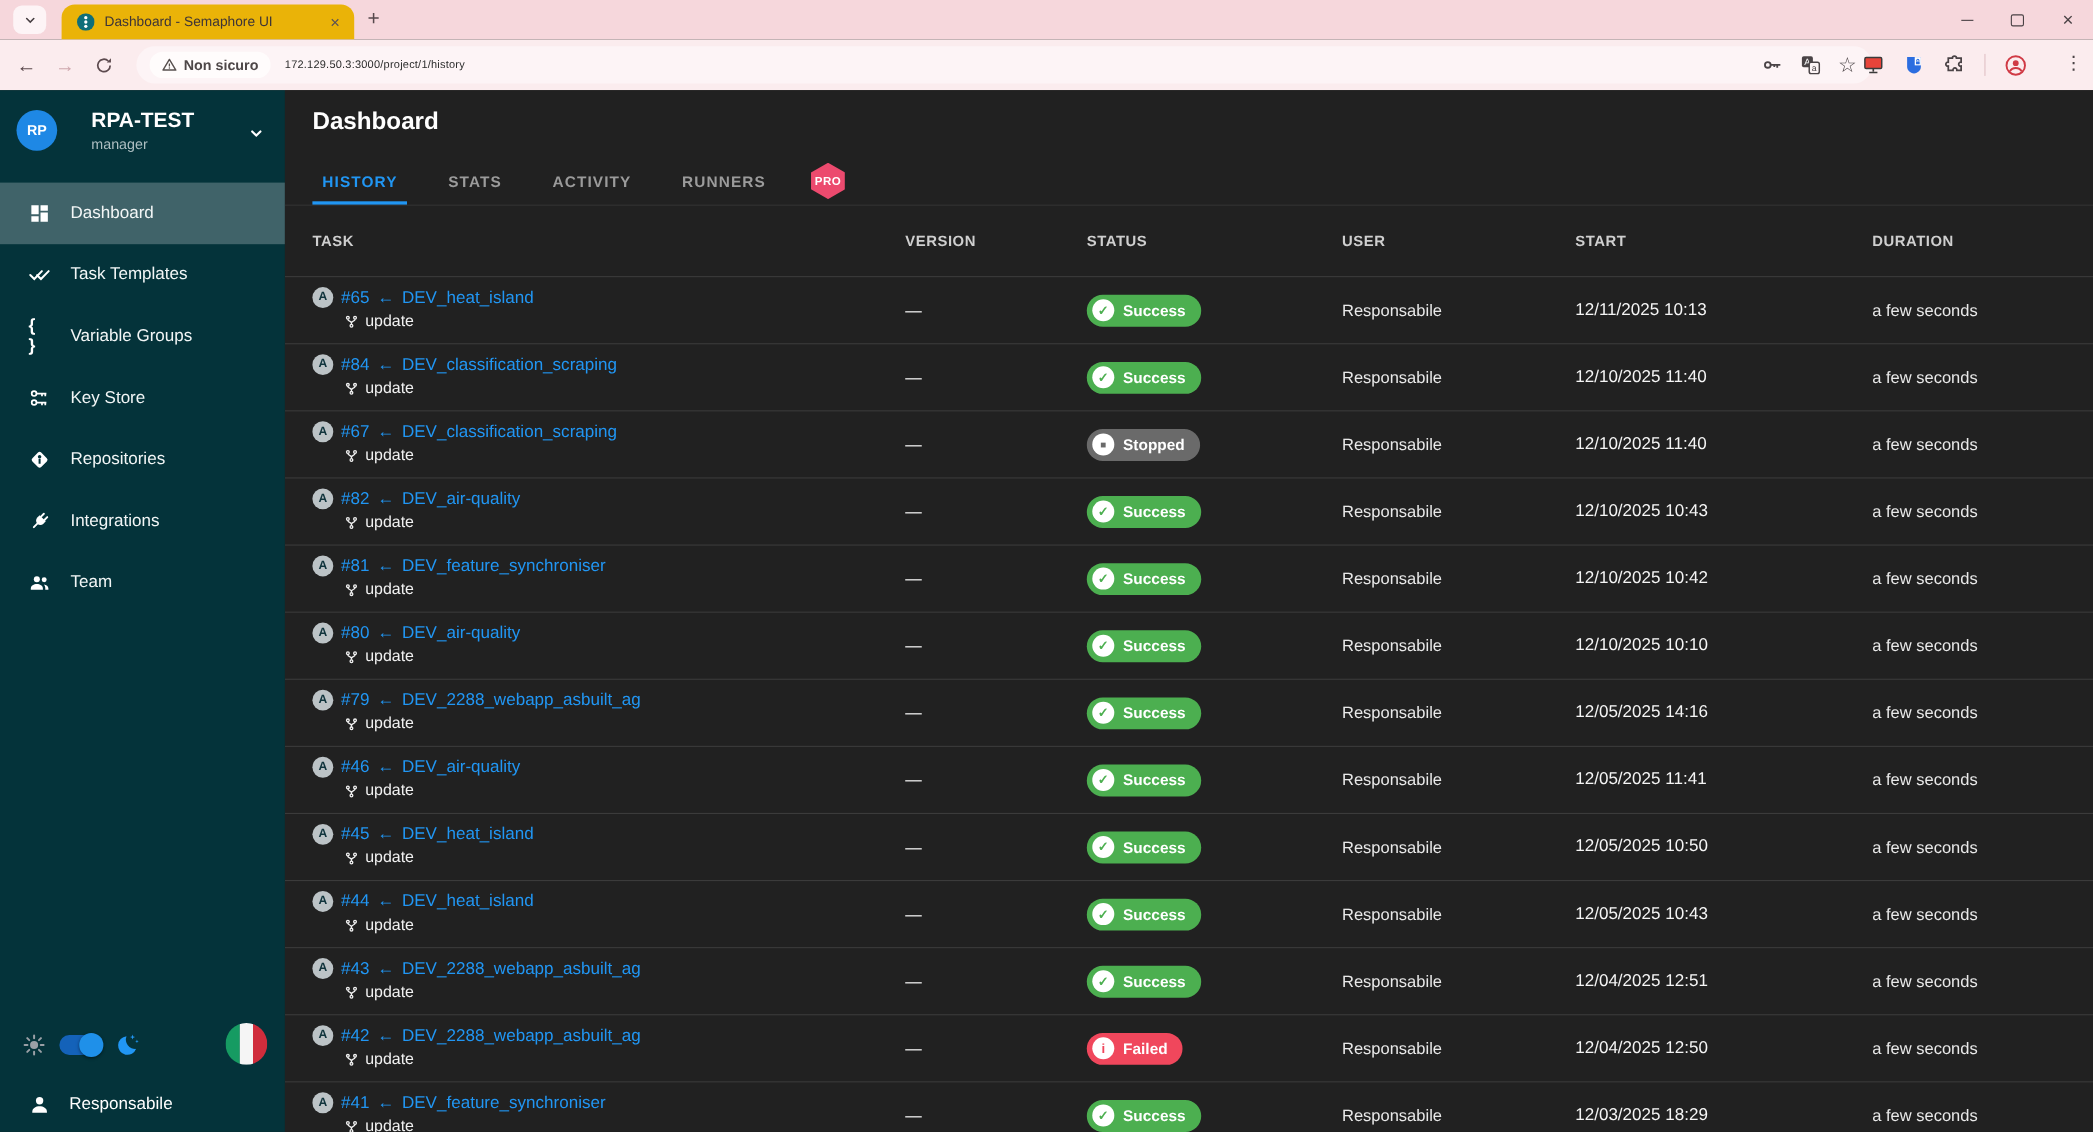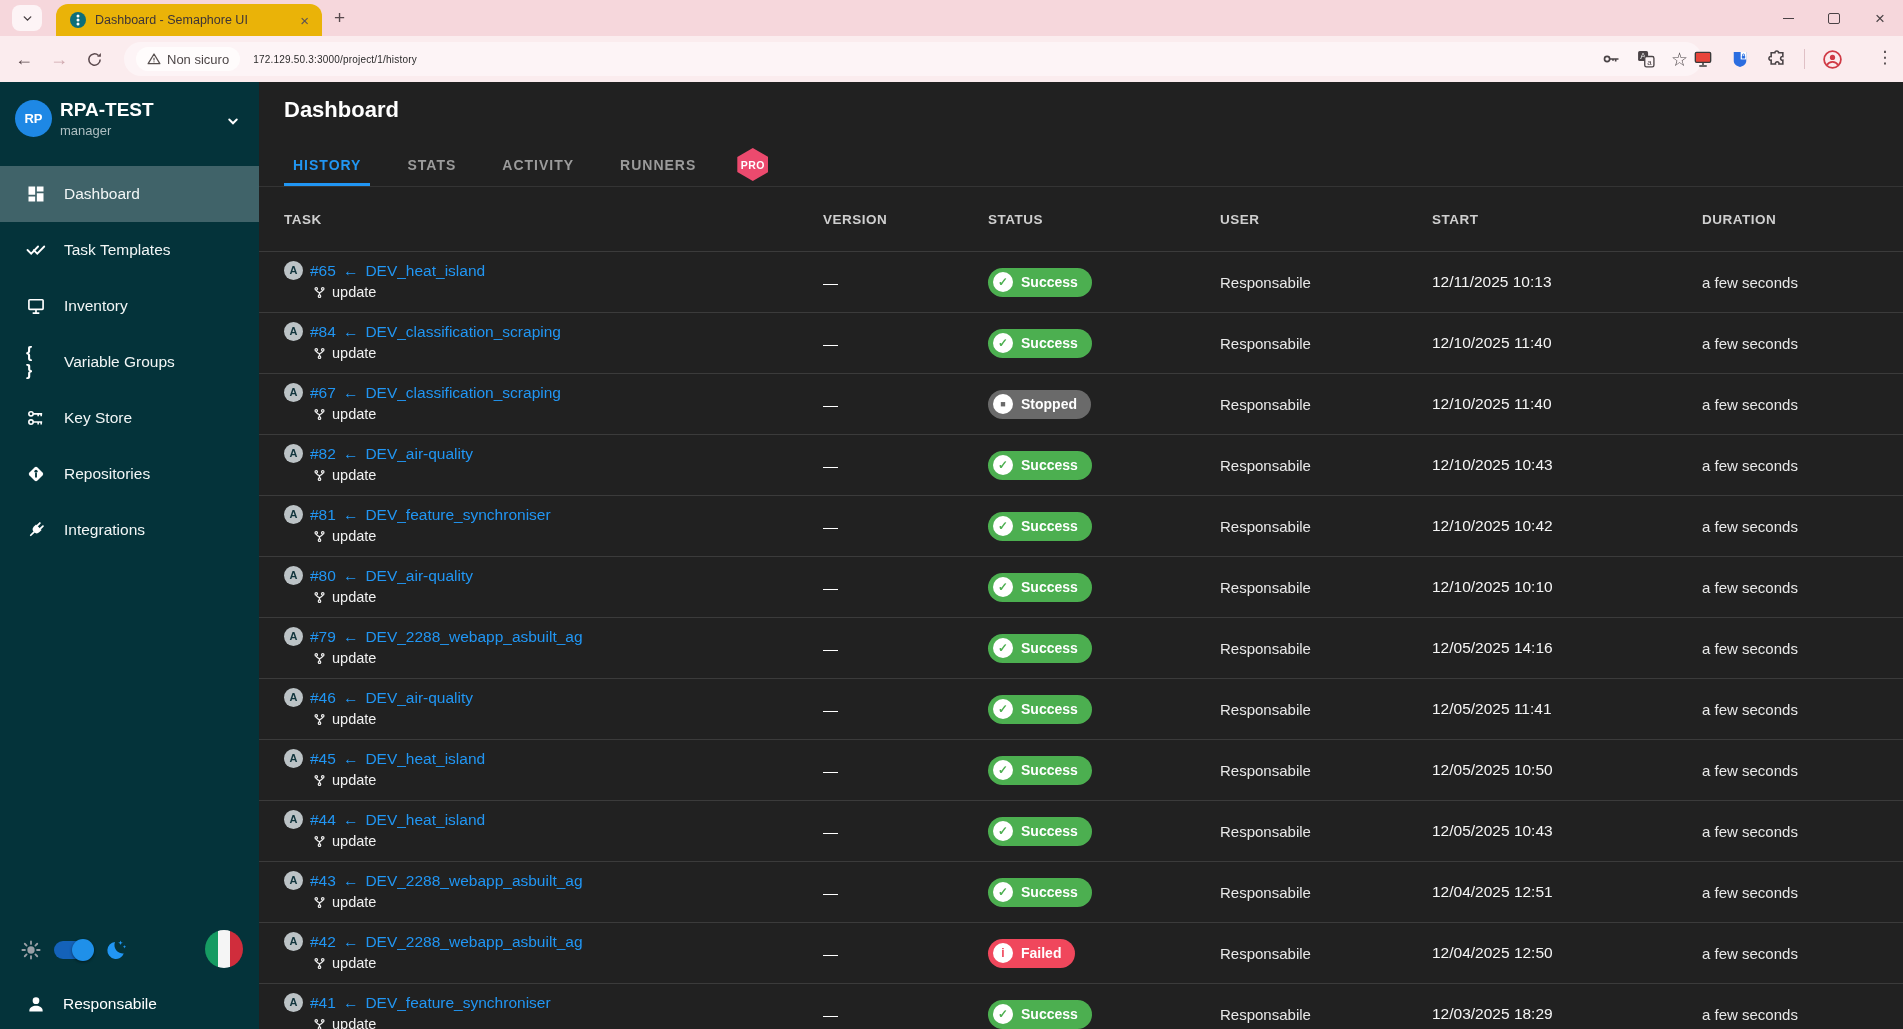--- a/index.html
+++ b/index.html
@@ -21,30 +21,30 @@
   .win-max-glyph{display:block;width:10px;height:9px;border:1.5px solid #4a4245;border-radius:2px;}
   .win-close-glyph{font-size:17px;line-height:1;}
 
   .toolbar{position:absolute;top:36px;left:0;width:100%;height:46px;background:#fbecee;}
   .navbtn{position:absolute;top:9px;width:28px;height:28px;display:flex;align-items:center;justify-content:center;
           font-size:18px;color:#5c4a4e;}
   .navbtn.disabled{color:#cfa8ae;}
   .addressbar{position:absolute;left:124px;top:6px;width:1578px;height:34px;background:#fdf4f6;
       border-radius:17px;display:flex;align-items:center;padding:0 12px;box-sizing:border-box;}
   .sec-chip{display:flex;align-items:center;gap:6px;background:#fffcfc;border-radius:12px;height:24px;
-      padding:0 11px;font-size:13px;color:#4e4748;}
+      padding:0 11px;font-size:13px;color:#4e4748;font-weight:bold;}
   .url{margin-left:13px;font-size:10px;color:#2b2b2b;letter-spacing:.2px;}
   .bar-icons{position:absolute;right:14px;top:0;height:34px;display:flex;align-items:center;gap:15px;}
   .ext-icons{position:absolute;right:60px;top:6px;height:34px;display:flex;align-items:center;gap:17px;}
   .tool-sep{width:1px;height:20px;background:#dfc0c5;}
   .menu-dots{position:absolute;right:8px;top:11px;font-size:17px;color:#4a4245;width:20px;text-align:center;}
 
   
   .sidebar{position:absolute;left:0;top:82px;width:259px;bottom:0;background:#04333a;color:#fff;}
-  .proj{position:relative;padding:17px 16px 14px 15px;display:flex;gap:8px;align-items:center;}
+  .proj{position:relative;padding:17px 16px 14px 15px;display:flex;gap:31px;align-items:center;}
   .proj-avatar{width:37px;height:37px;border-radius:50%;background:#1e88e5;color:#fff;
       font-weight:bold;font-size:13px;display:flex;align-items:center;justify-content:center;}
   .proj-name{font-size:19px;font-weight:bold;line-height:1.15;}
   .proj-role{font-size:13px;color:#aebfc2;margin-top:2px;}
   .proj-chevron{position:absolute;right:17px;top:30px;}
   .menu{margin-top:14px;}
   .mitem{height:56px;display:flex;align-items:center;padding-left:26px;gap:18px;font-size:15.5px;color:#f2f6f6;}
   .mitem.active{background:rgba(255,255,255,.24);}
   .micon{width:20px;height:20px;display:flex;align-items:center;justify-content:center;}
   .vg-braces{font-weight:bold;font-size:16px;letter-spacing:2px;color:#fff;}
@@ -220,29 +220,20 @@
     <span class="micon">
             <svg width="21" height="21" viewBox="0 0 24 24" fill="none" stroke="#fff" stroke-width="2.2" stroke-linecap="round">
               <path d="M1.8 12.6l4.4 4.4 8.3-8.6"></path>
               <path d="M9.3 12.8l4.2 4.2 8.4-8.6"></path>
             </svg>
           </span>
     <span class="label">Task Templates</span>
   </div>
         <div class="mitem">
     <span class="micon">
-            <svg width="20" height="20" viewBox="0 0 24 24" fill="none" stroke="#fff" stroke-width="2">
-              <rect x="3.5" y="4.5" width="17" height="11.5" rx="1"></rect>
-              <path d="M8 20.5h8M12 16v4.5"></path>
-            </svg>
-          </span>
-    <span class="label">Inventory</span>
-  </div>
-        <div class="mitem">
-    <span class="micon">
             <span class="vg-braces">{ }</span>
           </span>
     <span class="label">Variable Groups</span>
   </div>
         <div class="mitem">
     <span class="micon">
             <svg width="20" height="20" viewBox="0 0 24 24" fill="none" stroke="#fff" stroke-width="1.9">
               <circle cx="6" cy="7" r="2.6"></circle>
               <path d="M8.6 7h10.8M14.6 7v3M18.2 7v3"></path>
               <circle cx="6" cy="16.8" r="2.6"></circle>
@@ -268,20 +259,31 @@
             <svg width="20" height="20" viewBox="0 0 24 24">
               <g transform="rotate(45 12 12)">
                 <path d="M9.4 2.8v4.4M14.6 2.8v4.4" stroke="#fff" stroke-width="2.1" stroke-linecap="round"></path>
                 <path d="M7.3 7.2h9.4v3.6a4.7 4.7 0 01-9.4 0z" fill="#fff"></path>
                 <path d="M12 15.5v5.4" stroke="#fff" stroke-width="2.1" stroke-linecap="round"></path>
               </g>
             </svg>
           </span>
     <span class="label">Integrations</span>
   </div>
+        <div class="mitem">
+    <span class="micon">
+            <svg width="21" height="21" viewBox="0 0 24 24" fill="#fff">
+              <circle cx="9" cy="8.4" r="3.3"></circle>
+              <path d="M2.4 18.7c0-3.3 3.3-5 6.6-5s6.6 1.7 6.6 5V20H2.4z"></path>
+              <circle cx="17" cy="9" r="2.7"></circle>
+              <path d="M16.6 14.3c2.9.4 5 1.9 5 4.4V20h-3.4v-1.3c0-1.8-.6-3.2-1.6-4.4z"></path>
+            </svg>
+          </span>
+    <span class="label">Team</span>
+  </div>
       </div>
 
     <div class="side-bottom">
       <div class="theme-row">
         <span>
             <svg width="22" height="22" viewBox="0 0 24 24">
               <circle cx="12" cy="12" r="4" fill="#9aa0a6"></circle>
               <g stroke="#9aa0a6" stroke-width="2" stroke-linecap="round">
                 <path d="M12 2.6v2.8M12 18.6v2.8M2.6 12h2.8M18.6 12h2.8M5.2 5.2l2 2M16.8 16.8l2 2M18.8 5.2l-2 2M7.2 16.8l-2 2"></path>
               </g>

